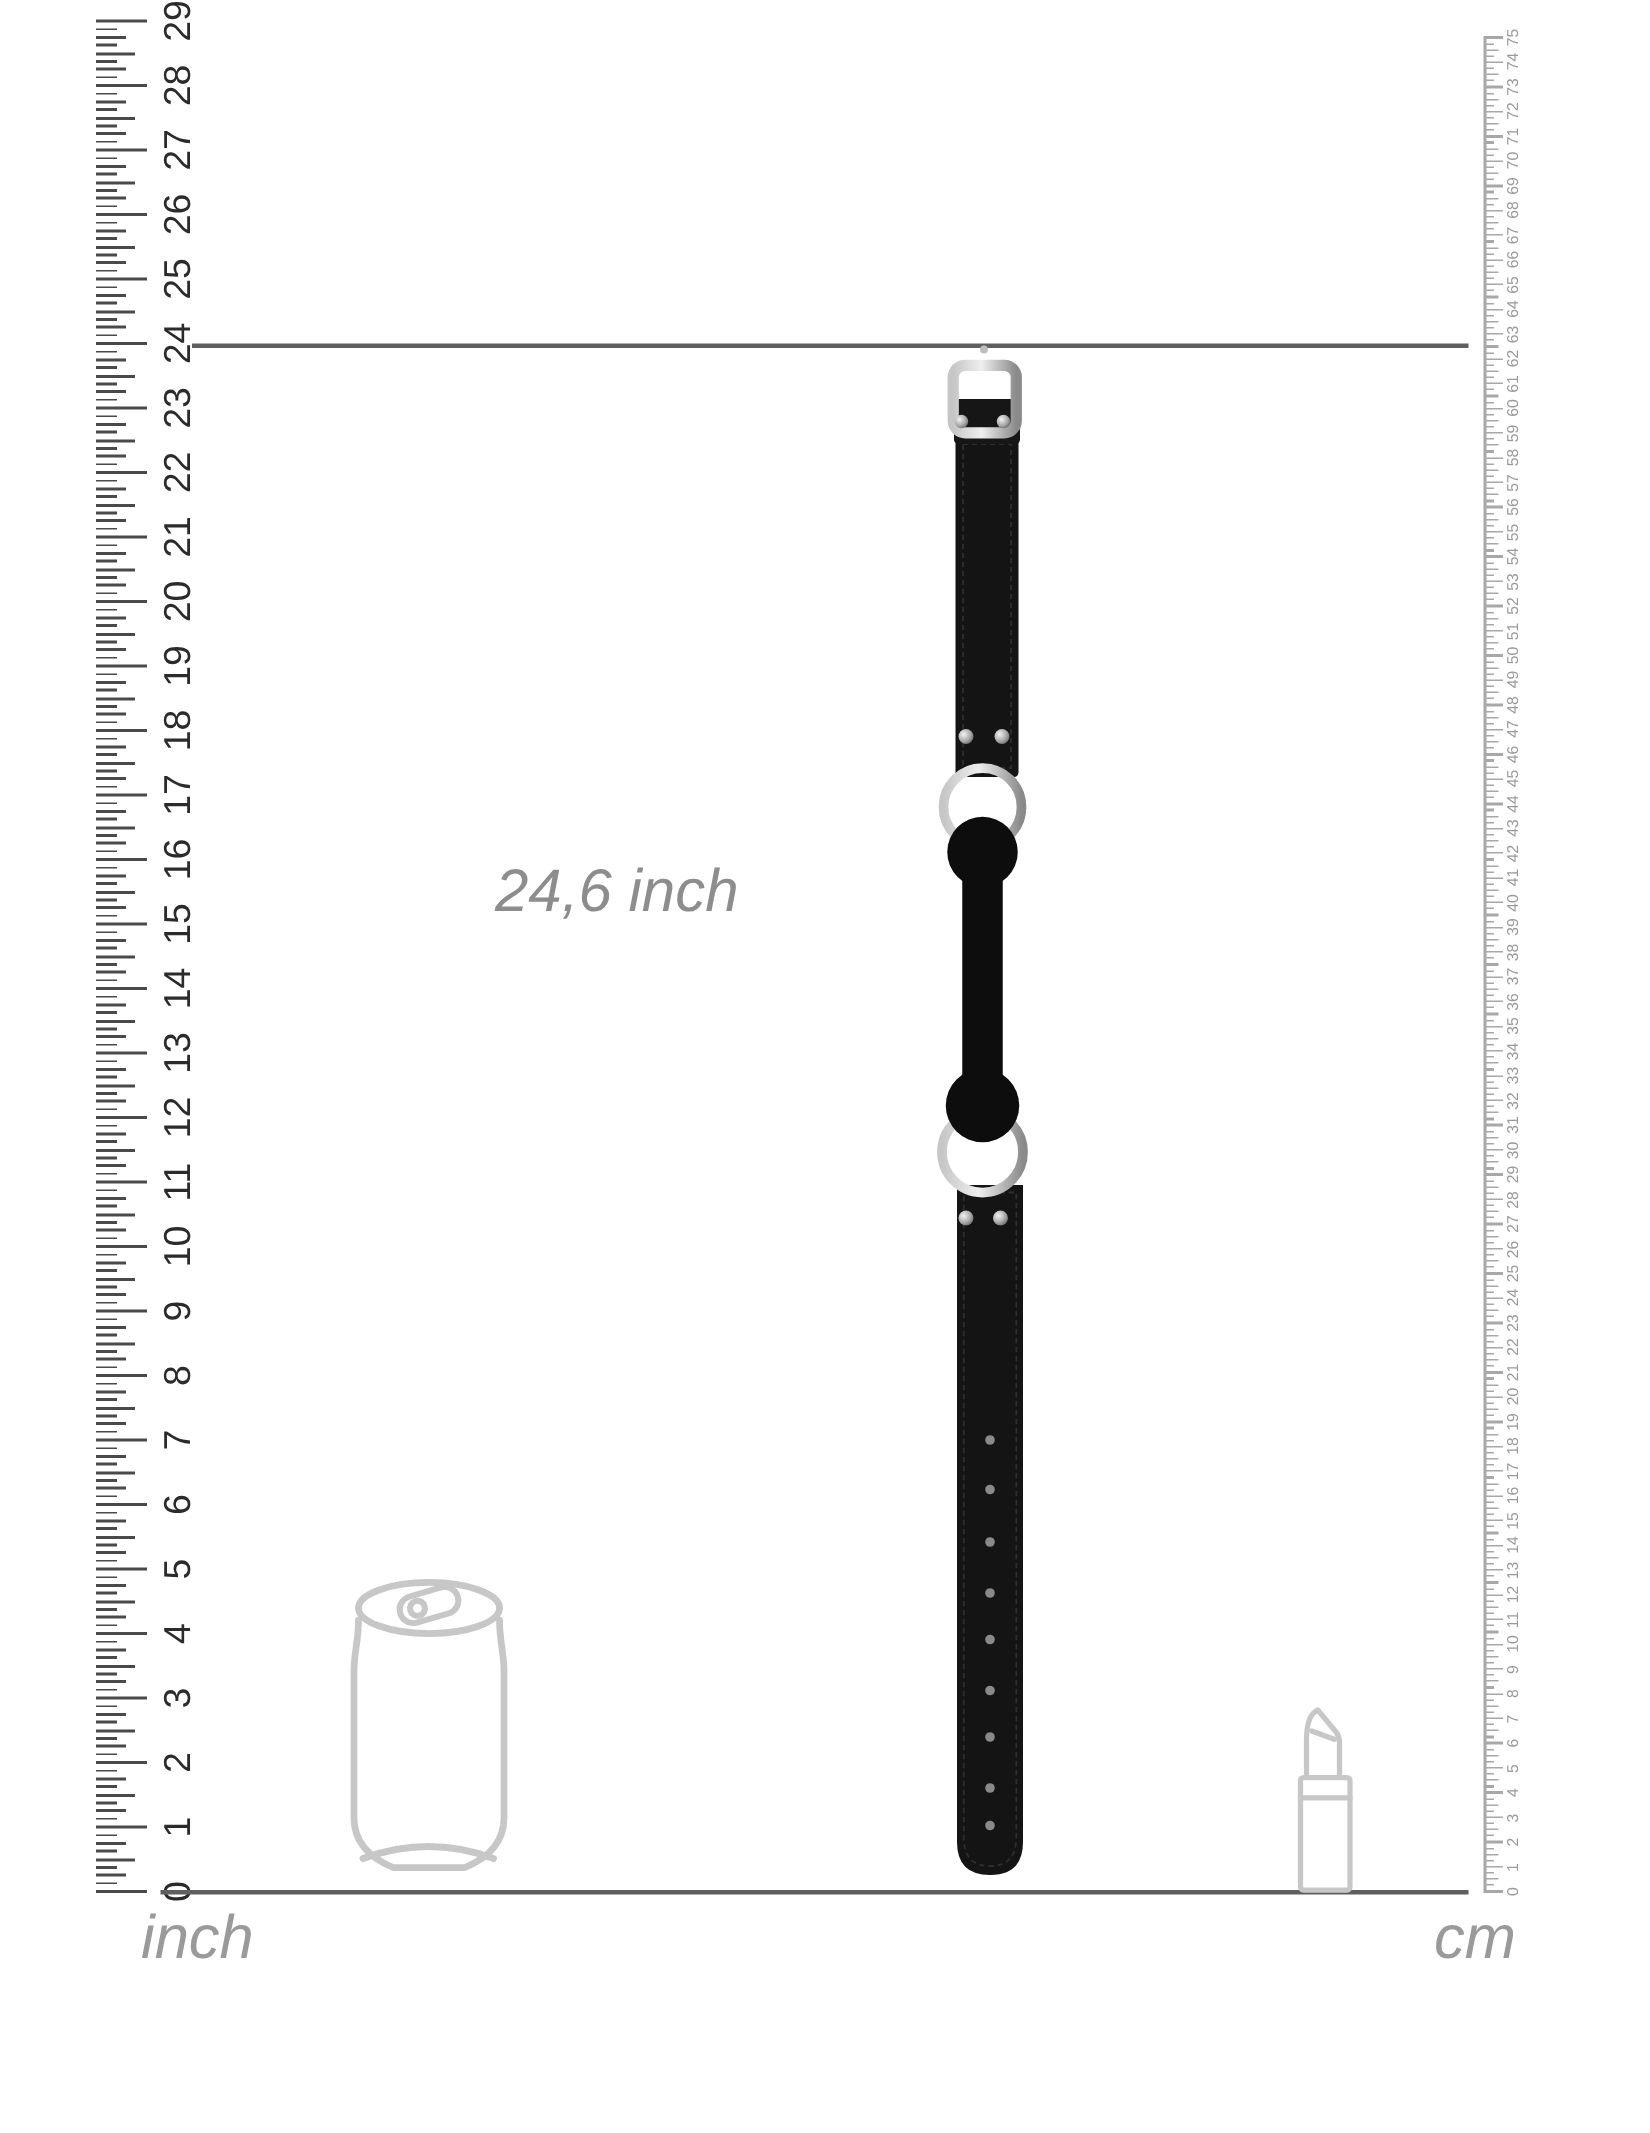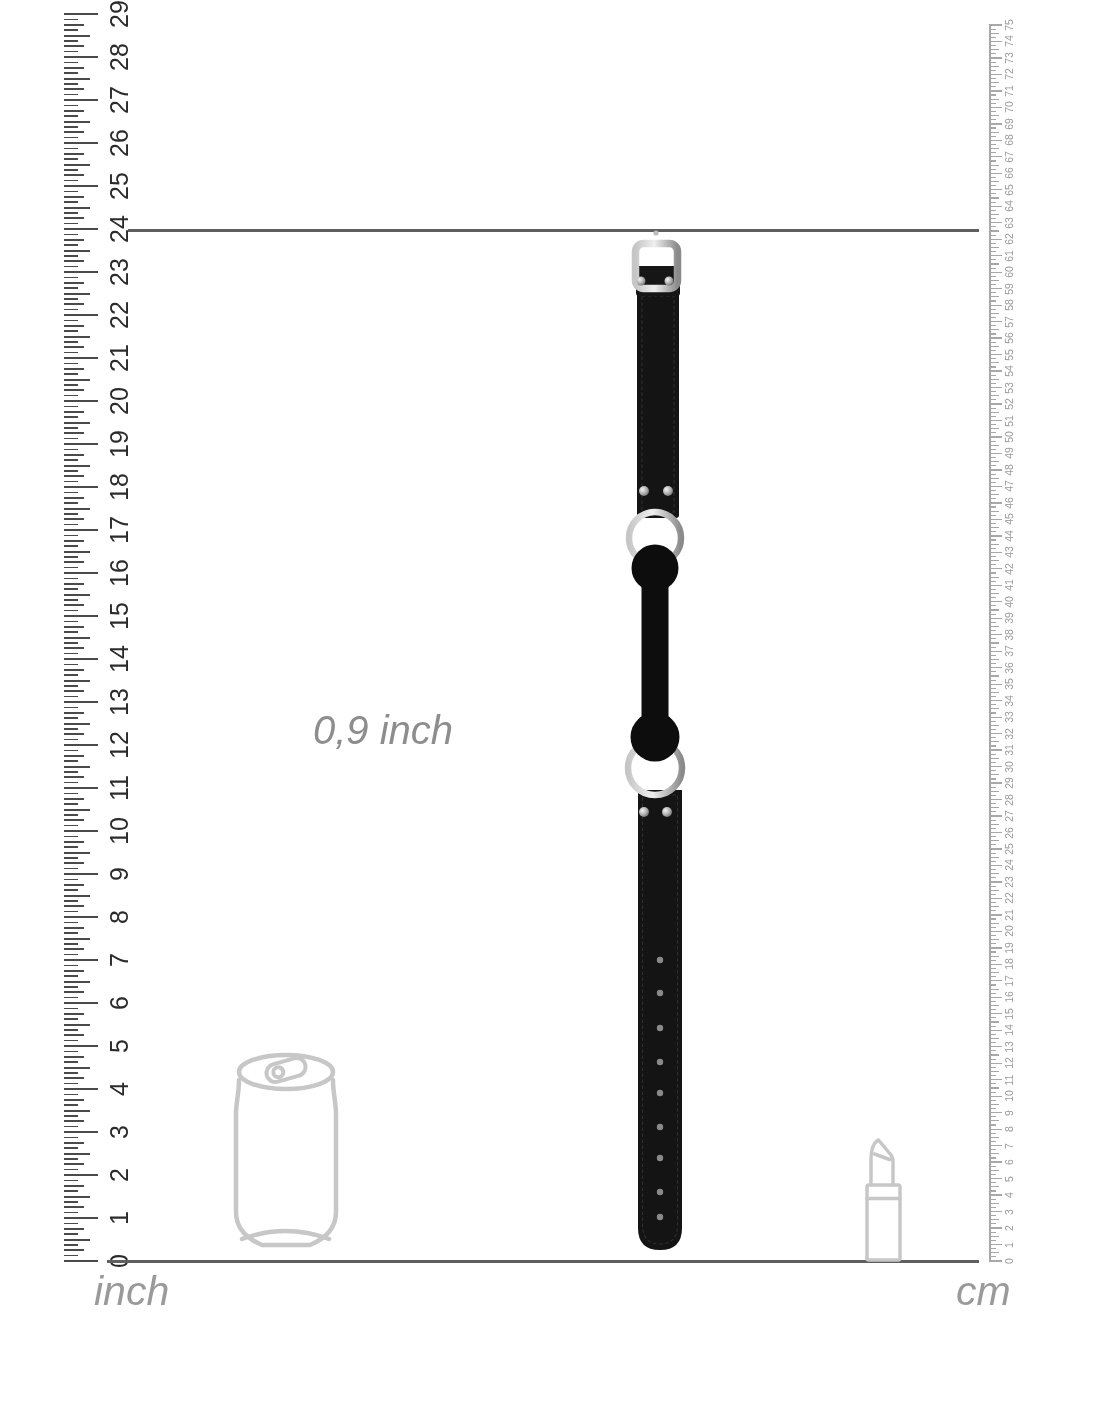--- a/index.html
+++ b/index.html
@@ -662,21 +662,21 @@
       <div class="tick" style="left: 990px; top: 32.69px; width: 8.5px; height: 1.1px; background: rgb(168, 168, 168);"></div>
       <div class="tick" style="left: 990px; top: 28.57px; width: 6px; height: 1.1px; background: rgb(168, 168, 168);"></div>
       <div class="tick" style="left: 990px; top: 24.35px; width: 12px; height: 1.3px; background: rgb(168, 168, 168);"></div>
       <span class="ruler-num" style="left: 1009px; top: 25px; font-size: 10.5px; color: rgb(154, 154, 154);">75</span>
     </div>
   <div class="abs" style="left:989.4px;top:24px;width:1.4px;height:1238px;background:#a8a8a8;"></div>
 
   <div class="measure-line" style="left:128px;top:229px;width:851px;"></div>
   <div class="measure-line" style="left:107px;top:1260px;width:872px;"></div>
 
-  <div class="dim-line" style="left:313px;top:708px;">0,9 inch</div>
+  <div class="dim-line" style="left:330px;top:572px;">24,6 inch</div>
 
   <div class="unit-label" style="left:94px;top:1268px;">inch</div>
   <div class="unit-label" style="left:956px;top:1268px;">cm</div>
 
   <svg class="abs" style="left:600px;top:228px;" width="112" height="1040" viewBox="0 0 112 1040">
     <defs>
       <linearGradient id="metal" x1="0" y1="0" x2="1" y2="0">
         <stop offset="0" stop-color="#c6c6c6"></stop>
         <stop offset="0.45" stop-color="#efefef"></stop>
         <stop offset="1" stop-color="#8a8a8a"></stop>

